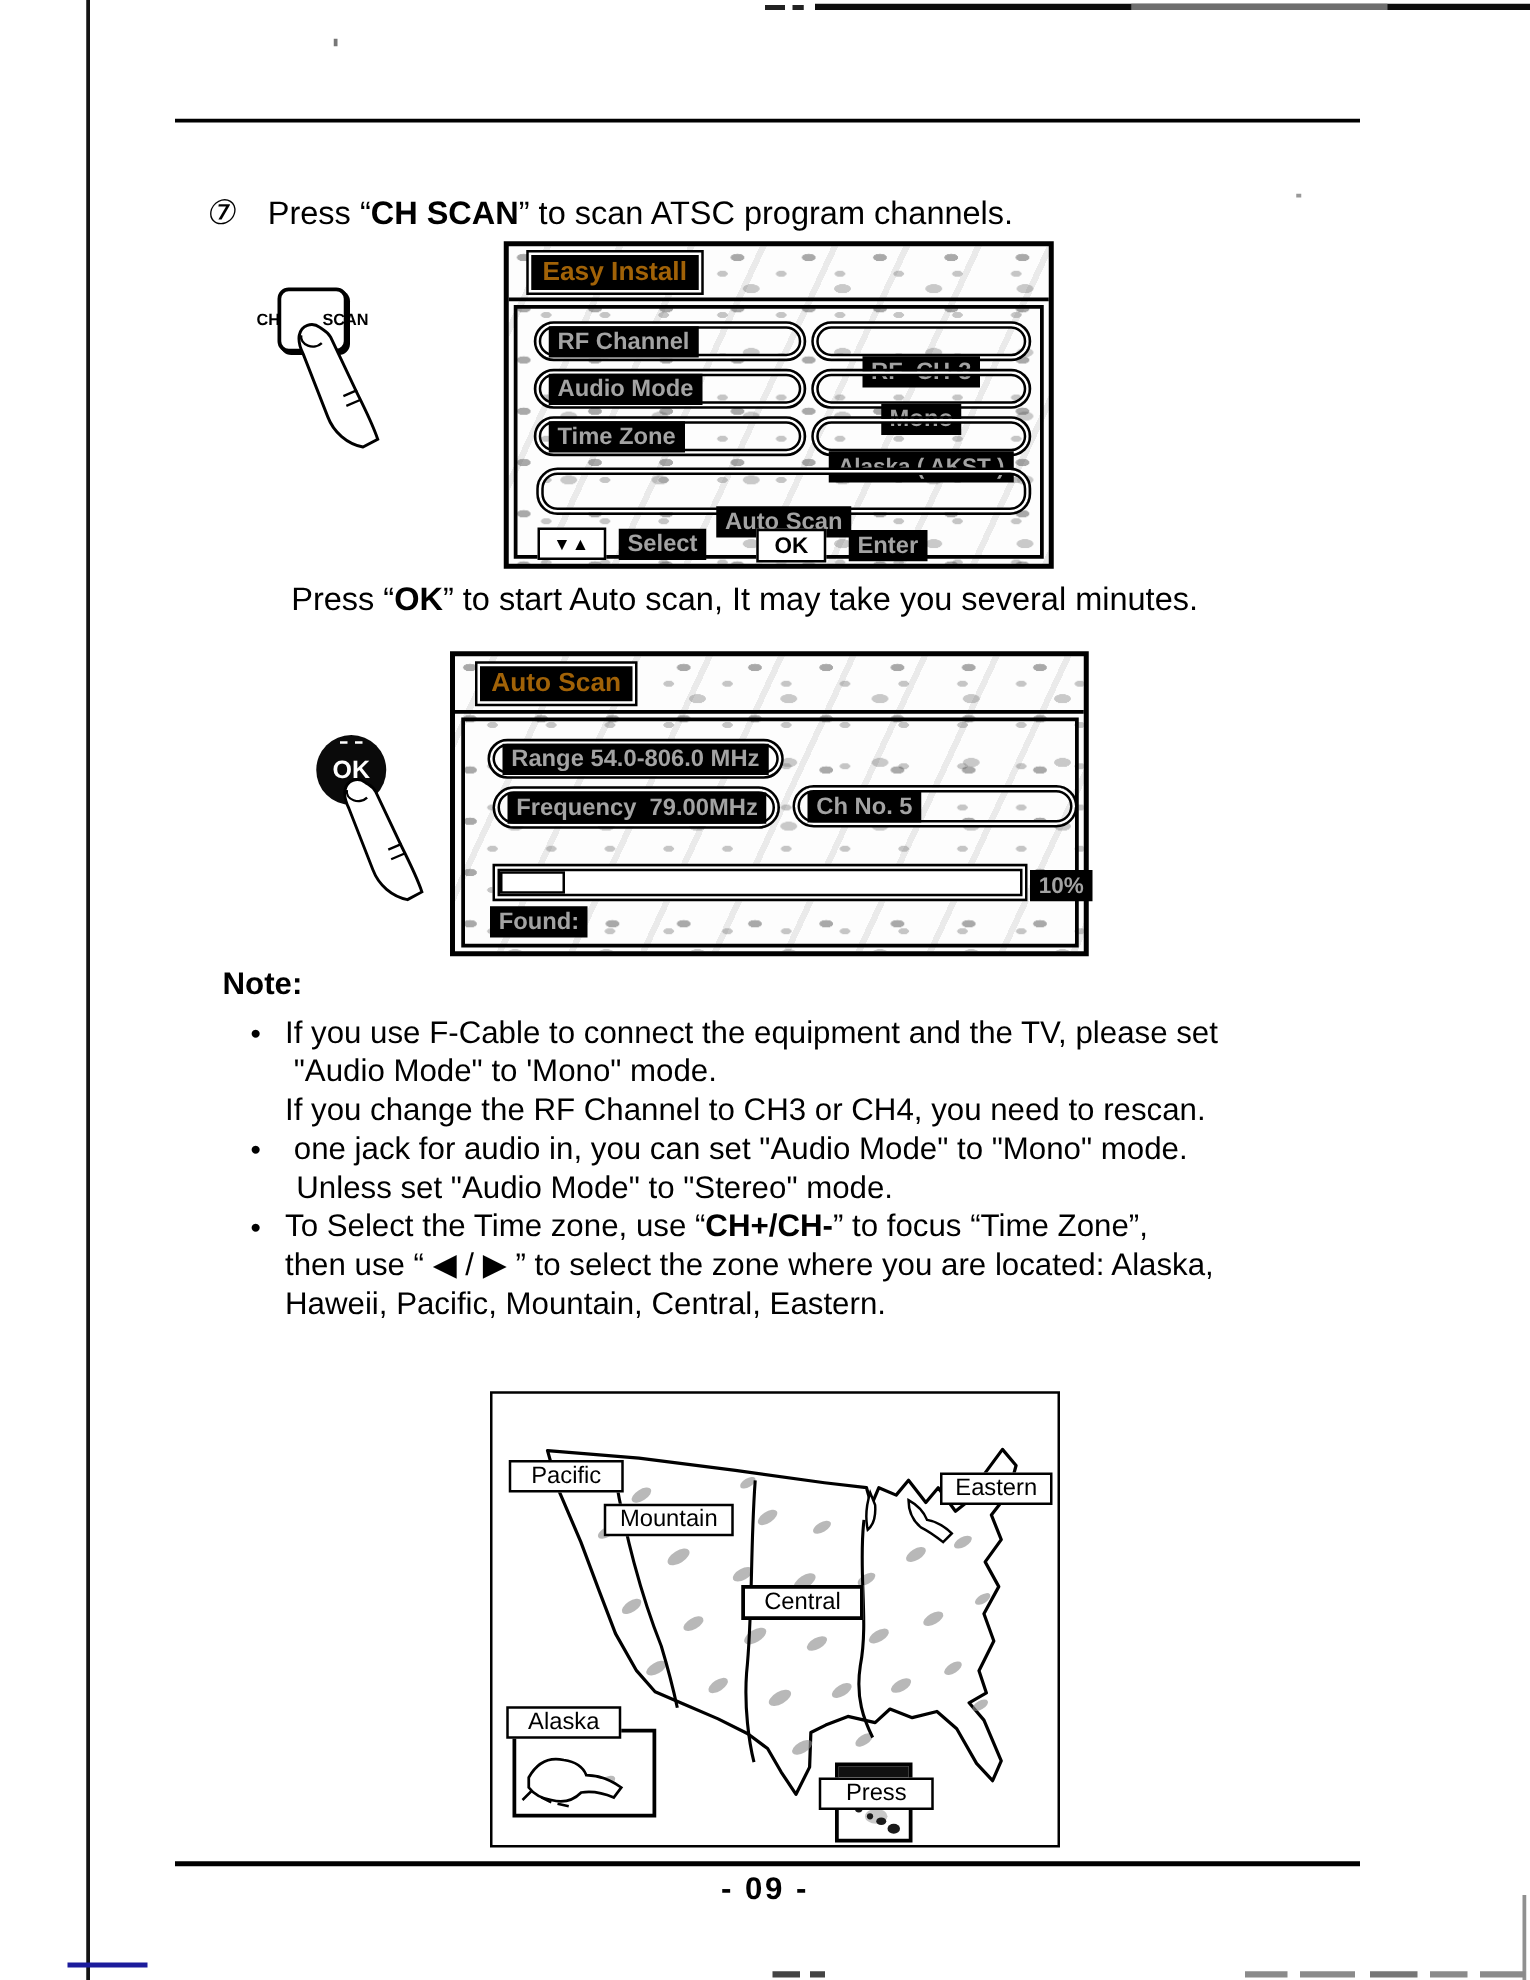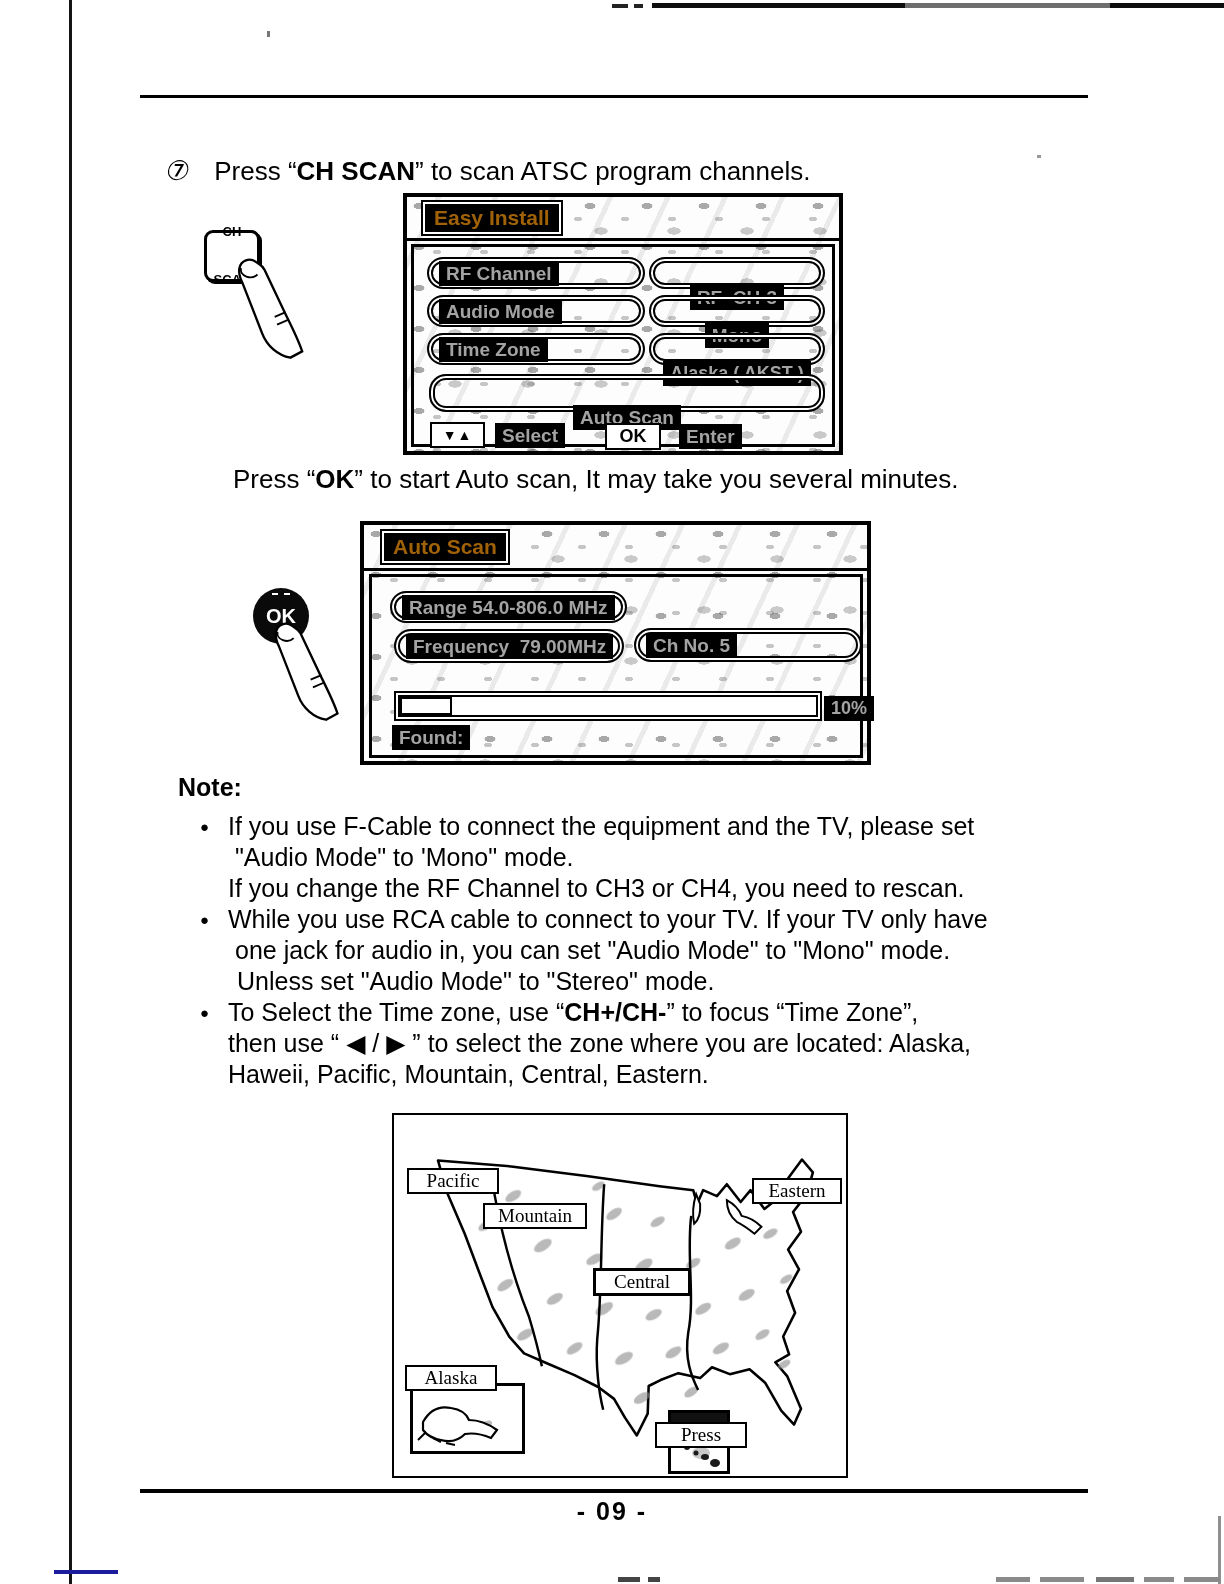--- a/index.html
+++ b/index.html
@@ -75,23 +75,23 @@
     font-weight:bold; text-align:center; z-index:2;
   }
   .progress-outer {
     position:absolute; border:2px solid #000; background:#fff;
     box-shadow: inset 0 0 0 2px #fff, inset 0 0 0 4px #000; z-index:2;
   }
   .progress-cell { position:absolute; left:4px; top:4px; bottom:4px; width:52px; border:2px solid #000; background:#fff; }
 
   
   .chscan-key {
-    left:204px; top:230px; width:56px; height:52px; background:#fff;
+    left:222px; top:230px; width:56px; height:52px; background:#fff;
     border:3px solid #000; border-radius:9px; box-shadow:2px 2px 0 #000;
-    display:flex; flex-direction:column; align-items:center; justify-content:center;
+    display:flex; flex-direction:row; align-items:center; justify-content:center;
     font-size:13px; font-weight:bold; line-height:14px; z-index:4;gap:34px;
   }
   .ok-round {
     left:253px; top:588px; width:56px; height:56px; background:#0a0a0a;
     border-radius:50%; display:flex; align-items:center; justify-content:center;
     color:#fff; font-weight:bold; font-size:20px; z-index:4;
   }
   .ok-glint { position:absolute; top:5px; left:19px; width:18px; height:4px; border-top:2px dashed #fff; }
   .hand { z-index:5; }
 
@@ -100,21 +100,21 @@
   .note-heading { font-weight:bold; margin-bottom:8px; }
   .bullet { display:flex; }
   .dot { width:50px; padding-left:22px; font-size:15px; line-height:31px; flex:none; }
   .ind1 { padding-left:7px; }
   .ind2 { padding-left:9px; }
 
   
   .map-box { left:392px; top:1113px; width:456px; height:365px; border:2px solid #000; background:#fff; }
   .map-label {
     position:absolute; background:#fff; border:2px solid #000; text-align:center;
-    font-size:19px; line-height:22px; padding:0 4px; z-index:3; white-space:nowrap;font-family:Liberation Serif, serif;
+    font-size:19px; line-height:22px; padding:0 4px; z-index:3; white-space:nowrap;
   }
   .map-label.heavy { border-width:3px; }
   .inset { position:absolute; border:3px solid #000; background:#fff; z-index:2; }
   .hi-topbar { position:absolute; left:0; top:0; right:0; height:9px; background:#111; }
 </style>
 </head>
 <body>
 
 <div class="page">
 
@@ -231,21 +231,20 @@
       <div>
         <div>If you use F-Cable to connect the equipment and the TV, please set</div>
         <div class="ind1">"Audio Mode" to 'Mono" mode.</div>
         <div>If you change the RF Channel to CH3 or CH4, you need to rescan.</div>
       </div>
     </div>
 
     <div class="bullet">
       <span class="dot">●</span>
       <div>
-        <div>While you use RCA cable to connect to your TV. If your TV only have</div>
         <div class="ind1">one jack for audio in, you can set "Audio Mode" to "Mono" mode.</div>
         <div class="ind2">Unless set "Audio Mode" to "Stereo" mode.</div>
       </div>
     </div>
 
     <div class="bullet">
       <span class="dot">●</span>
       <div>
         <div><span>To Select the Time zone, use “</span><b>CH+/CH-</b><span>” to focus “Time Zone”,</span></div>
         <div>then use “ ◀ / ▶ ” to select the zone where you are located: Alaska,</div>

